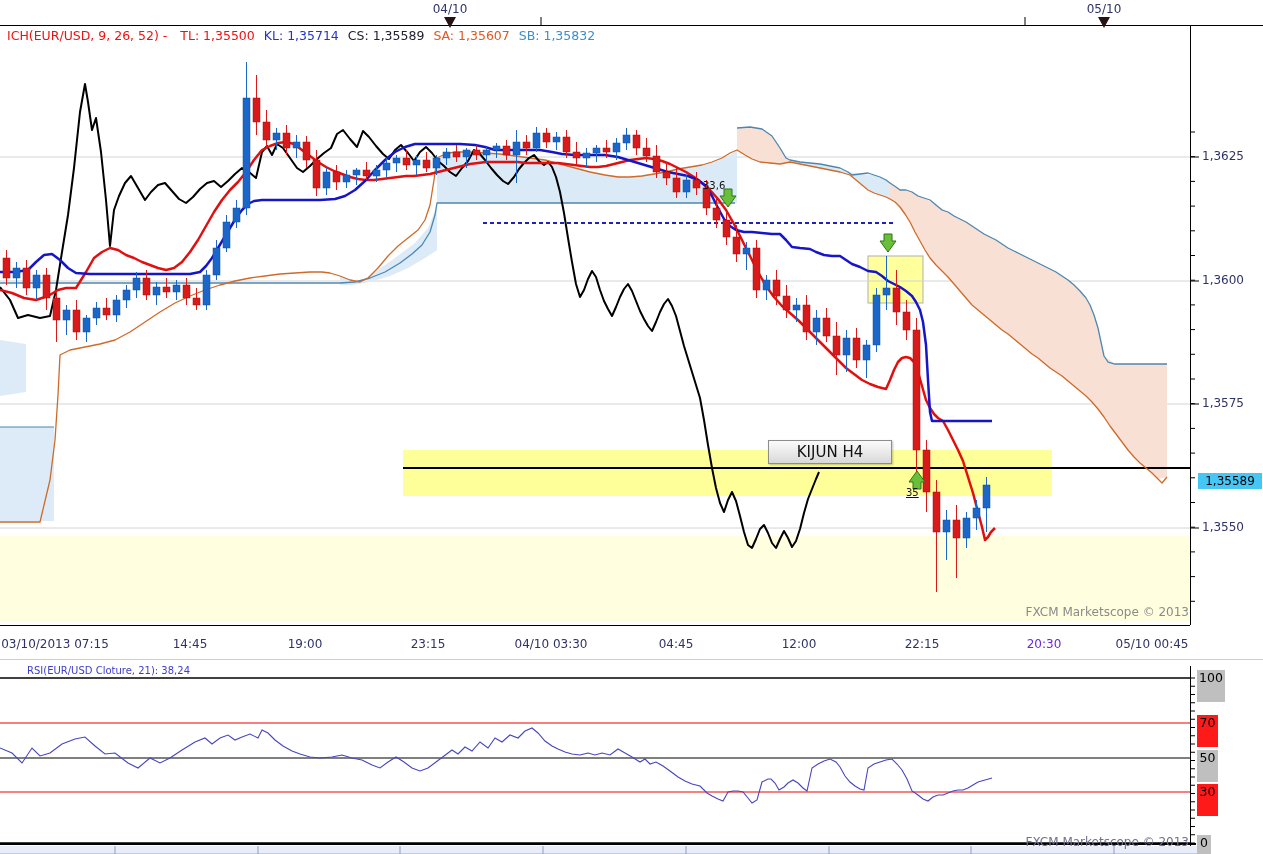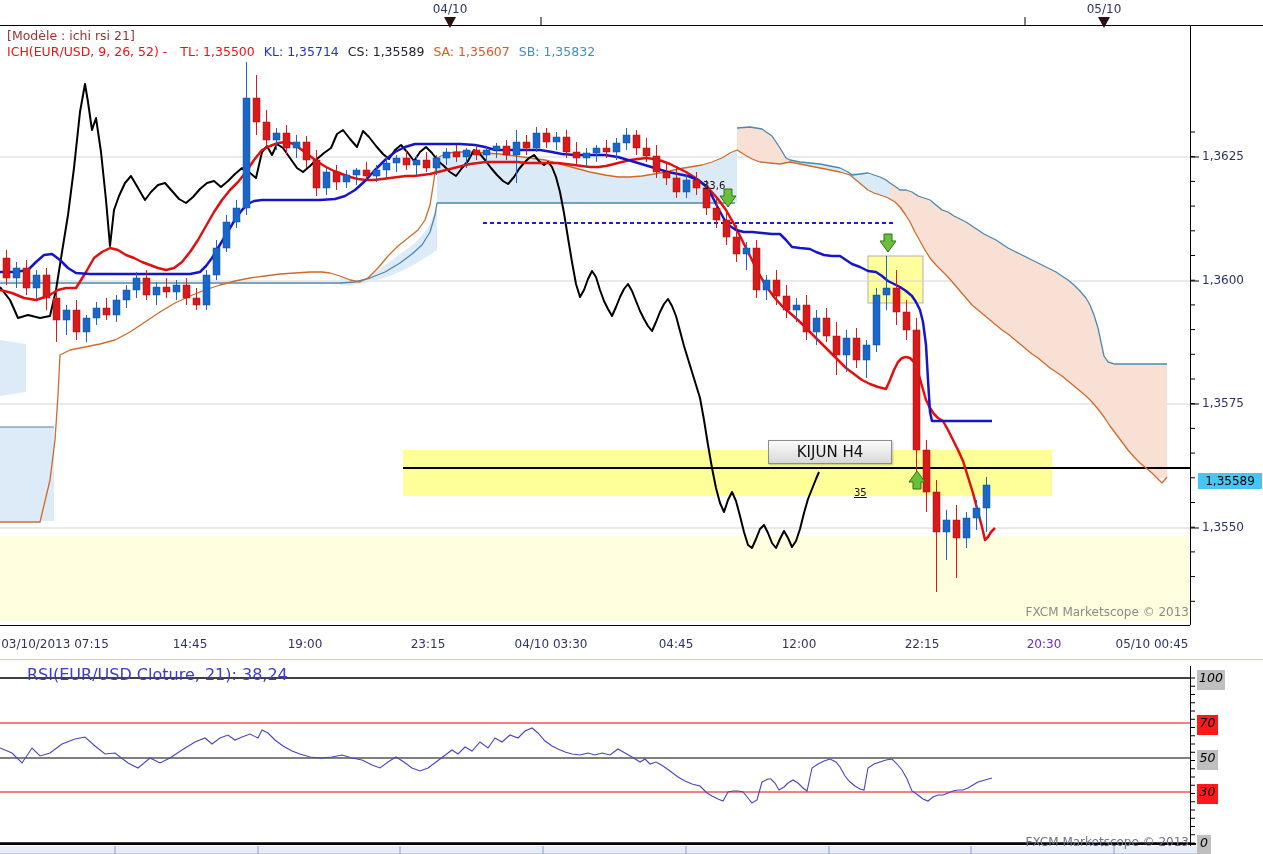--- a/index.html
+++ b/index.html
@@ -11,27 +11,27 @@
   .legend .l2 span{margin-right:9px;}
   .axis-label{position:absolute;font-size:12px;white-space:nowrap;}
   .price-tag{position:absolute;left:1198px;top:473px;width:64px;height:16px;
              font-size:12px;text-align:center;line-height:16px;}
   .kijun-label{position:absolute;left:768px;top:440px;width:122px;height:22px;
                text-align:center;line-height:22px;font-size:15px;color:#111;
                background:linear-gradient(#fbfbfb,#d9d9d9);border:1px solid #8d8d8d;
                box-shadow:1px 1px 2px rgba(0,0,0,.25);}
   .ann{position:absolute;font-size:10px;color:#111;}
   .a1{left:703px;top:180px;}
-  .a2{left:854px;top:487px;text-decoration:underline;}
+  .a2{left:906px;top:487px;text-decoration:underline;}
   .credit{position:absolute;font-size:12px;text-align:center;}
   .c1{right:74px;top:605px;color:#8a8a8a;}
   .c2{right:74px;top:835px;color:#70708c;}
-  .rsi-label{position:absolute;left:27px;top:665px;font-size:16px;}
-  .rsi-lvl{position:absolute;left:1197px;height:20px;font-size:12.5px;color:#000;
-           text-align:center;line-height:16px;font-style:italic;}
+  .rsi-label{position:absolute;left:27px;top:665px;font-size:10px;}
+  .rsi-lvl{position:absolute;left:1197px;height:32px;font-size:12.5px;color:#000;
+           text-align:center;line-height:16px;}
 </style>
 </head>
 <body>
 
 <div id="app">
   <svg id="chart-svg" width="1263" height="854">
       <rect x="0" y="536" width="1190" height="85" fill="#ffffdf"></rect>
       <rect x="403" y="450" width="649" height="46" fill="#ffff99"></rect>
       <rect x="868" y="256" width="55" height="47" fill="#ffff9c" stroke="#b0b0b0"></rect>
       <line x1="0" y1="157" x2="1190" y2="157" stroke="#d4d4d4" stroke-width="1"></line>
@@ -323,21 +323,20 @@
       <line x1="543" y1="846" x2="543" y2="854" stroke="#8f9dc4" stroke-width="1"></line>
       <line x1="686" y1="846" x2="686" y2="854" stroke="#8f9dc4" stroke-width="1"></line>
       <line x1="829" y1="846" x2="829" y2="854" stroke="#8f9dc4" stroke-width="1"></line>
       <line x1="971" y1="846" x2="971" y2="854" stroke="#8f9dc4" stroke-width="1"></line>
       <line x1="1114" y1="846" x2="1114" y2="854" stroke="#8f9dc4" stroke-width="1"></line>
       <line x1="1200" y1="846" x2="1200" y2="854" stroke="#8f9dc4" stroke-width="1"></line>
       <line x1="0" y1="854" x2="1200" y2="854" stroke="#9aa7c7" stroke-width="1"></line>
     </svg>
 
   <div class="legend">
-    <div class="l1" style="color: rgb(153, 51, 51);">[Modèle : ichi rsi 21]</div>
     <div class="l2" id="legend-line2"><span style="color: rgb(238, 17, 17);">ICH(EUR/USD, 9, 26, 52) - </span><span style="color: rgb(238, 17, 17);">TL: 1,35500</span><span style="color: rgb(34, 51, 204);">KL: 1,35714</span><span style="color: rgb(34, 34, 51);">CS: 1,35589</span><span style="color: rgb(226, 87, 31);">SA: 1,35607</span><span style="color: rgb(62, 142, 200);">SB: 1,35832</span></div>
   </div>
 
   <div id="gen-labels">
       <div class="axis-label" style="color: rgb(46, 51, 102); left: 450px; top: 2px; transform: translateX(-50%);">04/10</div>
       <div class="axis-label" style="color: rgb(46, 51, 102); left: 1104px; top: 2px; transform: translateX(-50%);">05/10</div>
       <div class="axis-label" style="color: rgb(46, 51, 102); left: 1202px; top: 149px;">1,3625</div>
       <div class="axis-label" style="color: rgb(46, 51, 102); left: 1202px; top: 273px;">1,3600</div>
       <div class="axis-label" style="color: rgb(46, 51, 102); left: 1202px; top: 396px;">1,3575</div>
       <div class="axis-label" style="color: rgb(46, 51, 102); left: 1202px; top: 520px;">1,3550</div>

